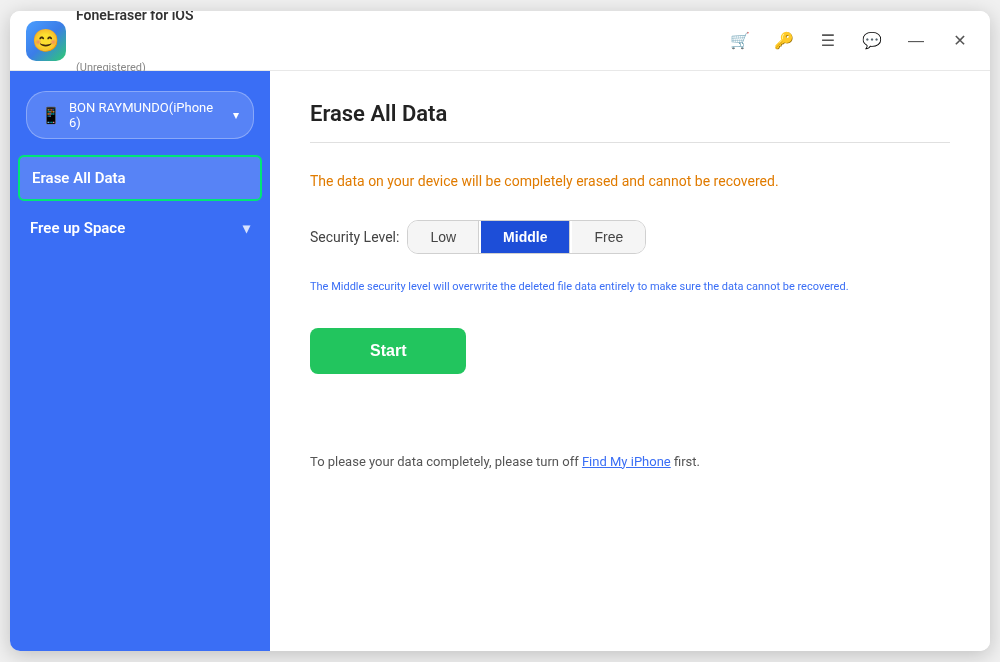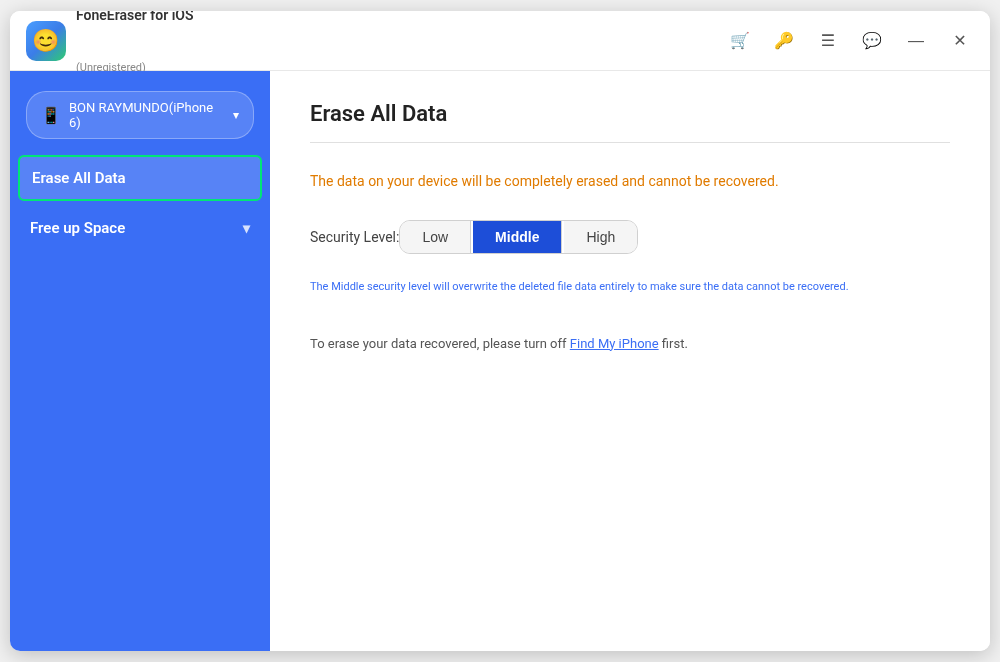--- a/index.html
+++ b/index.html
@@ -199,21 +199,21 @@
     .warning-text {
       font-size: 14px;
       color: #e07b00;
       margin-bottom: 28px;
       line-height: 1.5;
     }
 
     .security-level-row {
       display: flex;
       align-items: center;
-      gap: 0;
+      gap: 8px;
       margin-bottom: 24px;
     }
 
     .security-level-label {
       font-size: 14px;
       color: #444;
       white-space: nowrap;
     }
 
     .security-buttons {
@@ -322,25 +322,26 @@
       <h1 class="page-title">Erase All Data</h1>
       <div class="divider"></div>
 
       <p class="warning-text">The data on your device will be completely erased and cannot be recovered.</p>
 
       <div class="security-level-row">
         <span class="security-level-label">Security Level:</span>
         <div class="security-buttons">
           <button class="security-btn">Low</button>
           <button class="security-btn active">Middle</button>
-          <button class="security-btn">High</button>
+          <button class="security-btn">Free</button>
         </div>
       </div>
 
       <p class="security-description">The Middle security level will overwrite the deleted file data entirely to make sure the data cannot be recovered.</p>
 
+      <button class="start-button">Start</button>
 
       <p class="footer-note">
-        <span>To erase your data recovered, please turn off </span><a>Find My iPhone</a><span> first.</span>
+        <span>To please your data completely, please turn off </span><a>Find My iPhone</a><span> first.</span>
       </p>
     </div>
   </div>
 </div>
 
 </body></html>

